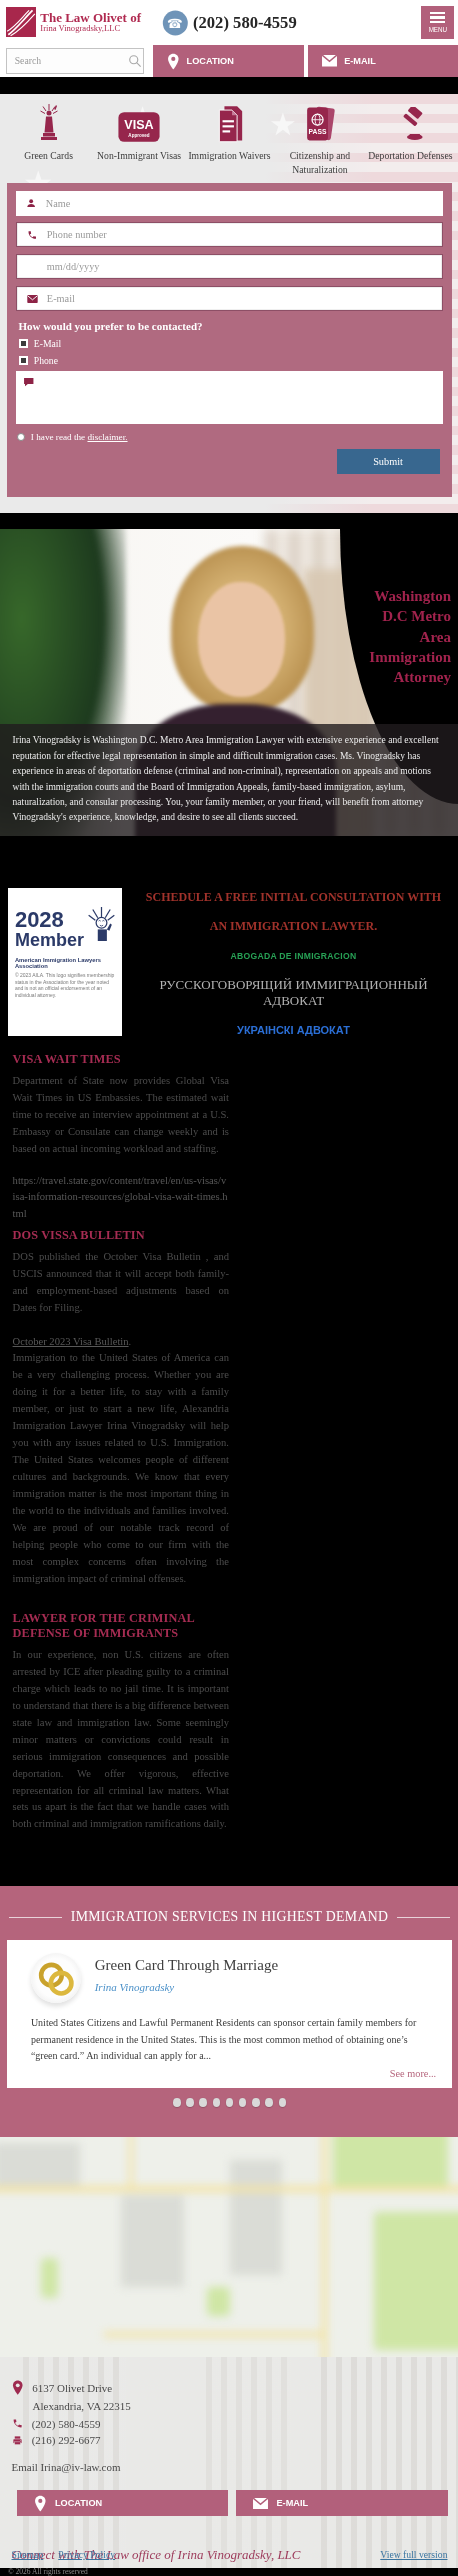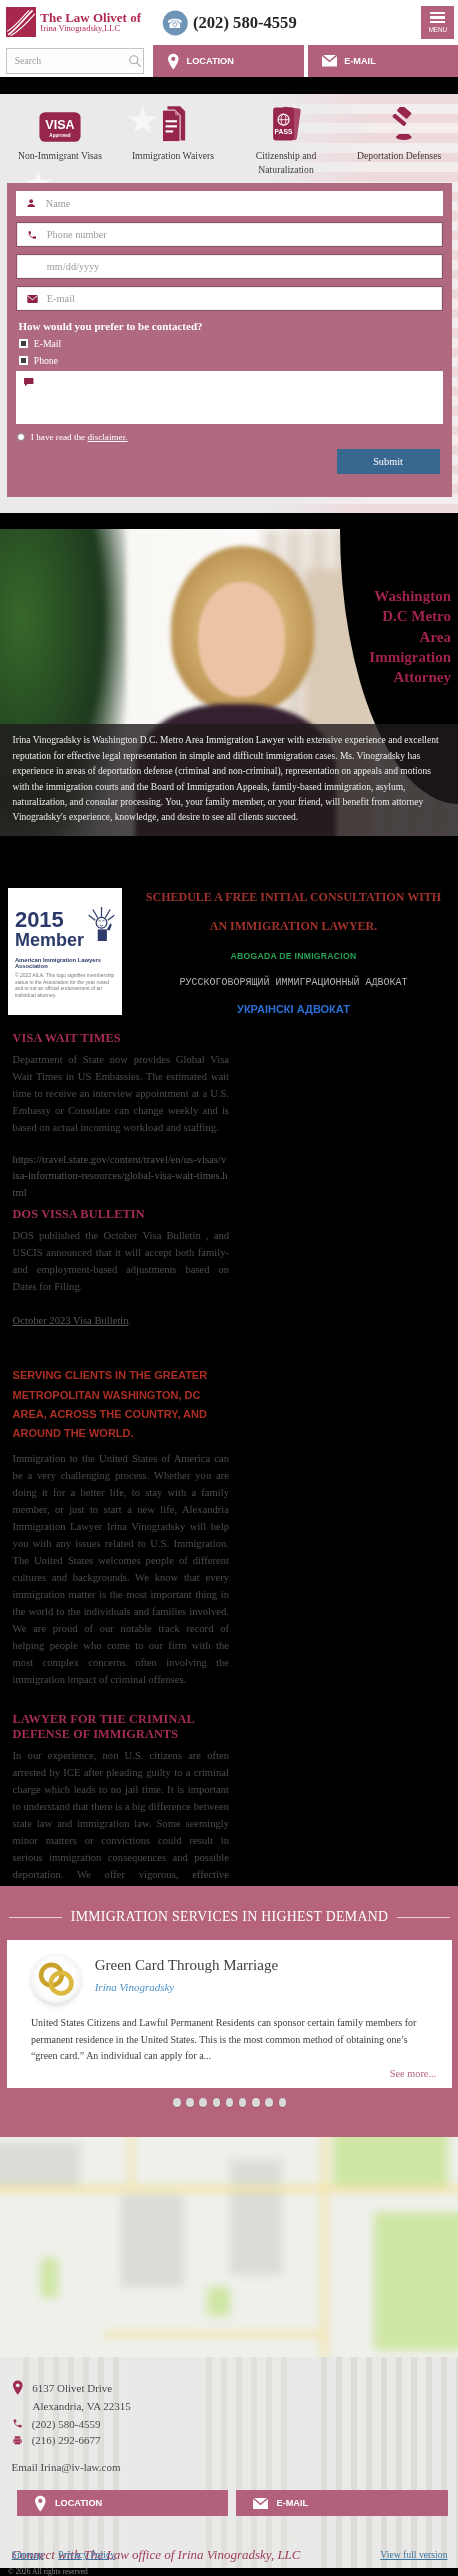--- a/index.html
+++ b/index.html
@@ -81,21 +81,21 @@
   .aila-main { display:flex; align-items:flex-start; }
   .aila-nums { margin-top:15px; }
   .aila-year { font-family:"Liberation Sans", sans-serif; font-weight:bold; font-size:22px; line-height:1; }
   .aila-member { font-family:"Liberation Sans", sans-serif; font-weight:bold; font-size:18px; line-height:1.1; }
   .aila-org { font-family:"Liberation Sans", sans-serif; font-weight:bold; font-size:5.8px; margin-top:3.4px; }
   .aila-disc { font-family:"Liberation Sans", sans-serif; font-size:5px; color:#7a7a7a; margin-top:2.9px; line-height:1.35; }
   .multilang { flex:1; text-align:center; padding:2.3px 17px 0 23px; }
   .ml-schedule { color:#a0322b; font-weight:bold; font-size:12px; }
   .ml-schedule2 { color:#a0322b; font-weight:bold; font-size:12px; margin-top:13.8px; }
   .ml-es { color:#27a155; font-family:"Liberation Sans", sans-serif; font-weight:bold; font-size:8.6px; letter-spacing:0.3px; margin-top:17px; }
-  .ml-ru { color:#b3b3b3; font-family:Liberation Mono, monospace; font-size:10px; margin-top:16px; }
+  .ml-ru { color:#b3b3b3; font-family:Liberation Serif, serif; font-size:13px; margin-top:16px; }
   .ml-ua { color:#2b6fd6; font-family:"Liberation Sans", sans-serif; font-weight:bold; font-size:11px; margin-top:15px; }
 
   .dark-col { width:229px; padding-left:12.6px; margin-top:16px; }
   .h-maroon { color:#a52c52; font-size:12.3px; font-weight:bold; letter-spacing:0.1px; margin:15px 0 5.7px 0; line-height:1.25; }
   .p-dark { color:#4c4c4c; font-size:10.6px; line-height:1.6; text-align:justify; }
   .lnk-gray { display:inline-block; color:#585858; font-size:10.6px; line-height:1.55; margin-top:15px; word-break:break-all; cursor:pointer; }
   .lnk-under { text-decoration:underline; }
   .h-red { color:#ad2e22; font-family:"Liberation Sans", sans-serif; font-weight:bold; font-size:11px; line-height:1.75; margin:37px 0 8px 0; }
 
   
@@ -203,20 +203,39 @@
     <div class="flag-stripes"></div>
     <span class="flag-star" style="left:126px;top:4.6px;font-size:37px;">★</span>
     <span class="flag-star" style="left:269px;top:11.5px;font-size:31px;">★</span>
     <span class="flag-star" style="left:23px;top:69px;font-size:34px;">★</span>
     <span class="flag-star" style="left:189px;top:86px;font-size:26px;">★</span>
     <span class="flag-star" style="left:69px;top:149px;font-size:32px;">★</span>
 
     <div class="nav-row">
       <div class="nav-item">
         <div class="nav-icon">
+          <svg width="30" height="40" viewBox="0 0 40 80" fill="#96264c">
+            <g stroke="#96264c" stroke-width="2">
+                <line x1="20" y1="14" x2="20" y2="2"></line>
+                <line x1="14" y1="16" x2="8" y2="7"></line>
+                <line x1="26" y1="16" x2="32" y2="7"></line>
+                <line x1="12" y1="21" x2="3" y2="16"></line>
+                <line x1="28" y1="21" x2="37" y2="16"></line>
+              </g>
+            <circle cx="20" cy="20" r="5"></circle>
+            <path d="M30 12 l4 -8 2 2 -3 8z"></path>
+            <path d="M14 27 h12 l3 32 h-18z"></path>
+            <rect x="8" y="60" width="24" height="7"></rect>
+            <rect x="4" y="68" width="32" height="6"></rect>
+          </svg>
+        </div>
+        <div class="nav-label">Green Cards</div>
+      </div>
+      <div class="nav-item">
+        <div class="nav-icon">
           <svg width="44" height="32" viewBox="0 0 76 56">
             <rect x="2" y="2" width="72" height="52" rx="10" fill="#96264c"></rect>
             <text x="38" y="32" text-anchor="middle" fill="#fff" font-family="Liberation Sans" font-weight="bold" font-size="22">VISA</text>
             <text x="38" y="45" text-anchor="middle" fill="#fff" font-family="Liberation Sans" font-weight="bold" font-size="8">Approved</text>
           </svg>
         </div>
         <div class="nav-label">Non-Immigrant Visas</div>
       </div>
       <div class="nav-item">
         <div class="nav-icon">
@@ -337,21 +356,21 @@
       <div class="ph-side-title">Washington D.C Metro Area Immigration Attorney</div>
       <div class="ph-caption">Irina Vinogradsky is Washington D.C. Metro Area Immigration Lawyer with extensive experience and excellent reputation for effective legal representation in simple and difficult immigration cases. Ms. Vinogradsky has experience in areas of deportation defense (criminal and non-criminal), representation on appeals and motions with the immigration courts and the Board of Immigration Appeals, family-based immigration, asylum, naturalization, and consular processing. You, your family member, or your friend, will benefit from attorney Vinogradsky's experience, knowledge, and desire to see all clients succeed.</div>
     </div>
   </div>
 
   <div class="sec-dark">
     <div class="dark-top">
       <div class="aila-badge">
         <div class="aila-main">
           <div class="aila-nums">
-            <div class="aila-year">2015</div>
+            <div class="aila-year">2028</div>
             <div class="aila-member">Member</div>
           </div>
           <svg width="49" height="60" viewBox="0 0 70 90" style="margin-left:3.4px;">
             <g stroke="#2b3a68" stroke-width="3" fill="none">
               <line x1="35" y1="28" x2="35" y2="4"></line>
                 <line x1="26" y1="30" x2="14" y2="10"></line>
                 <line x1="44" y1="30" x2="56" y2="10"></line>
               <line x1="20" y1="36" x2="4" y2="24"></line>
                 <line x1="50" y1="36" x2="66" y2="24"></line>
             </g>
@@ -378,21 +397,20 @@
       <div class="h-maroon">VISA WAIT TIMES</div>
       <p class="p-dark">Department of State now provides Global Visa Wait Times  in US Embassies. The estimated wait time to receive an interview appointment at a U.S. Embassy or Consulate can change weekly and is based on actual incoming workload and staffing.</p>
       <a class="lnk-gray">https://travel.state.gov/content/travel/en/us-visas/visa-information-resources/global-visa-wait-times.html</a>
 
       <div class="h-maroon" style="margin-top:5.7px;">DOS VISSA BULLETIN</div>
       <p class="p-dark">DOS published the October Visa Bulletin , and USCIS announced that it will accept both family- and employment-based adjustments based on Dates for Filing.</p>
       <div style="margin-top:17px;">
         <a class="lnk-gray lnk-under" style="margin-top:0;">October 2023 Visa Bulletin</a><span class="p-dark" style="display:inline;">.</span>
       </div>
 
-      <div class="h-red">SERVING  CLIENTS IN THE GREATER METROPOLITAN WASHINGTON, DC AREA, ACROSS THE COUNTRY, AND AROUND THE WORLD.</div>
       <p class="p-dark">Immigration to the United States of America can be a very challenging process. Whether you are doing it for a better life, to stay with a family member, or just to start a new life, Alexandria Immigration Lawyer Irina Vinogradsky will help you with any issues related to U.S. Immigration. The United States welcomes people of different cultures and backgrounds. We know that every immigration matter is the most important thing in the world to the individuals and families involved. We are proud of our notable track record of helping people who come to our firm with the most complex concerns often involving the immigration impact of criminal offenses.</p>
 
       <div class="h-maroon" style="margin-top:23px;">LAWYER FOR THE CRIMINAL DEFENSE OF IMMIGRANTS</div>
       <p class="p-dark">In our experience, non U.S. citizens are often arrested by ICE after pleading guilty to a criminal charge which leads to no jail time. It is important to understand that there is a big difference between state law and immigration law. Some seemingly minor matters or convictions could result in serious immigration consequences and possible deportation. We offer vigorous, effective representation for all criminal law matters. What sets us apart is the fact that we handle cases with both criminal and immigration ramifications daily.</p>
 
       
       
 
       
 

